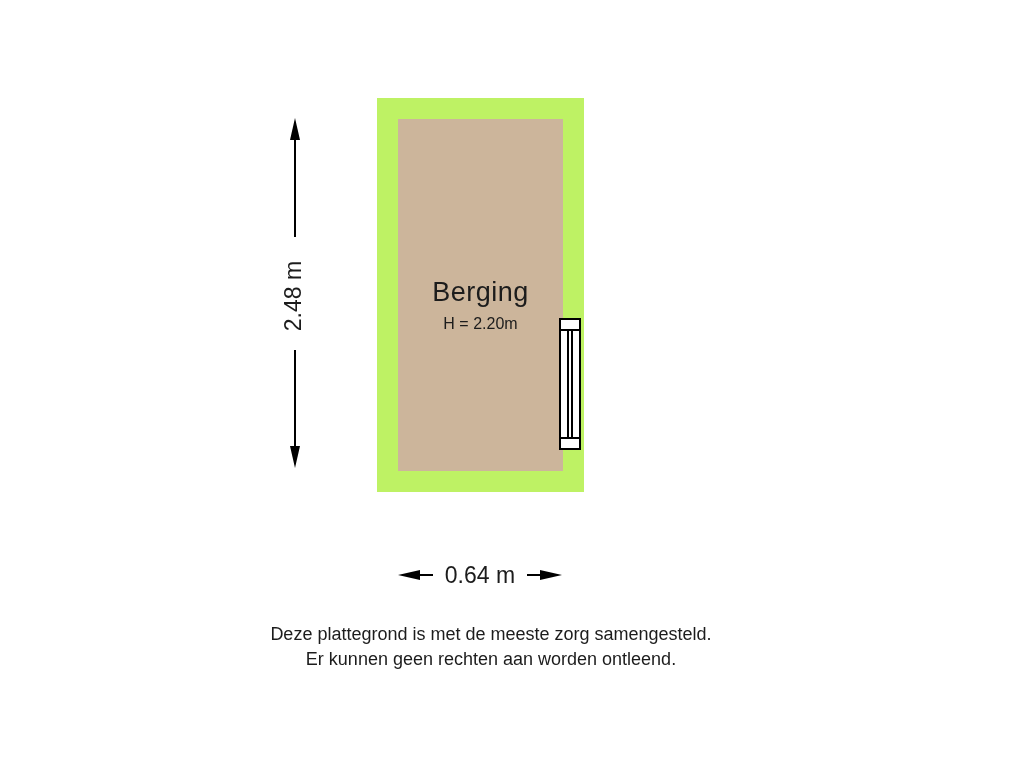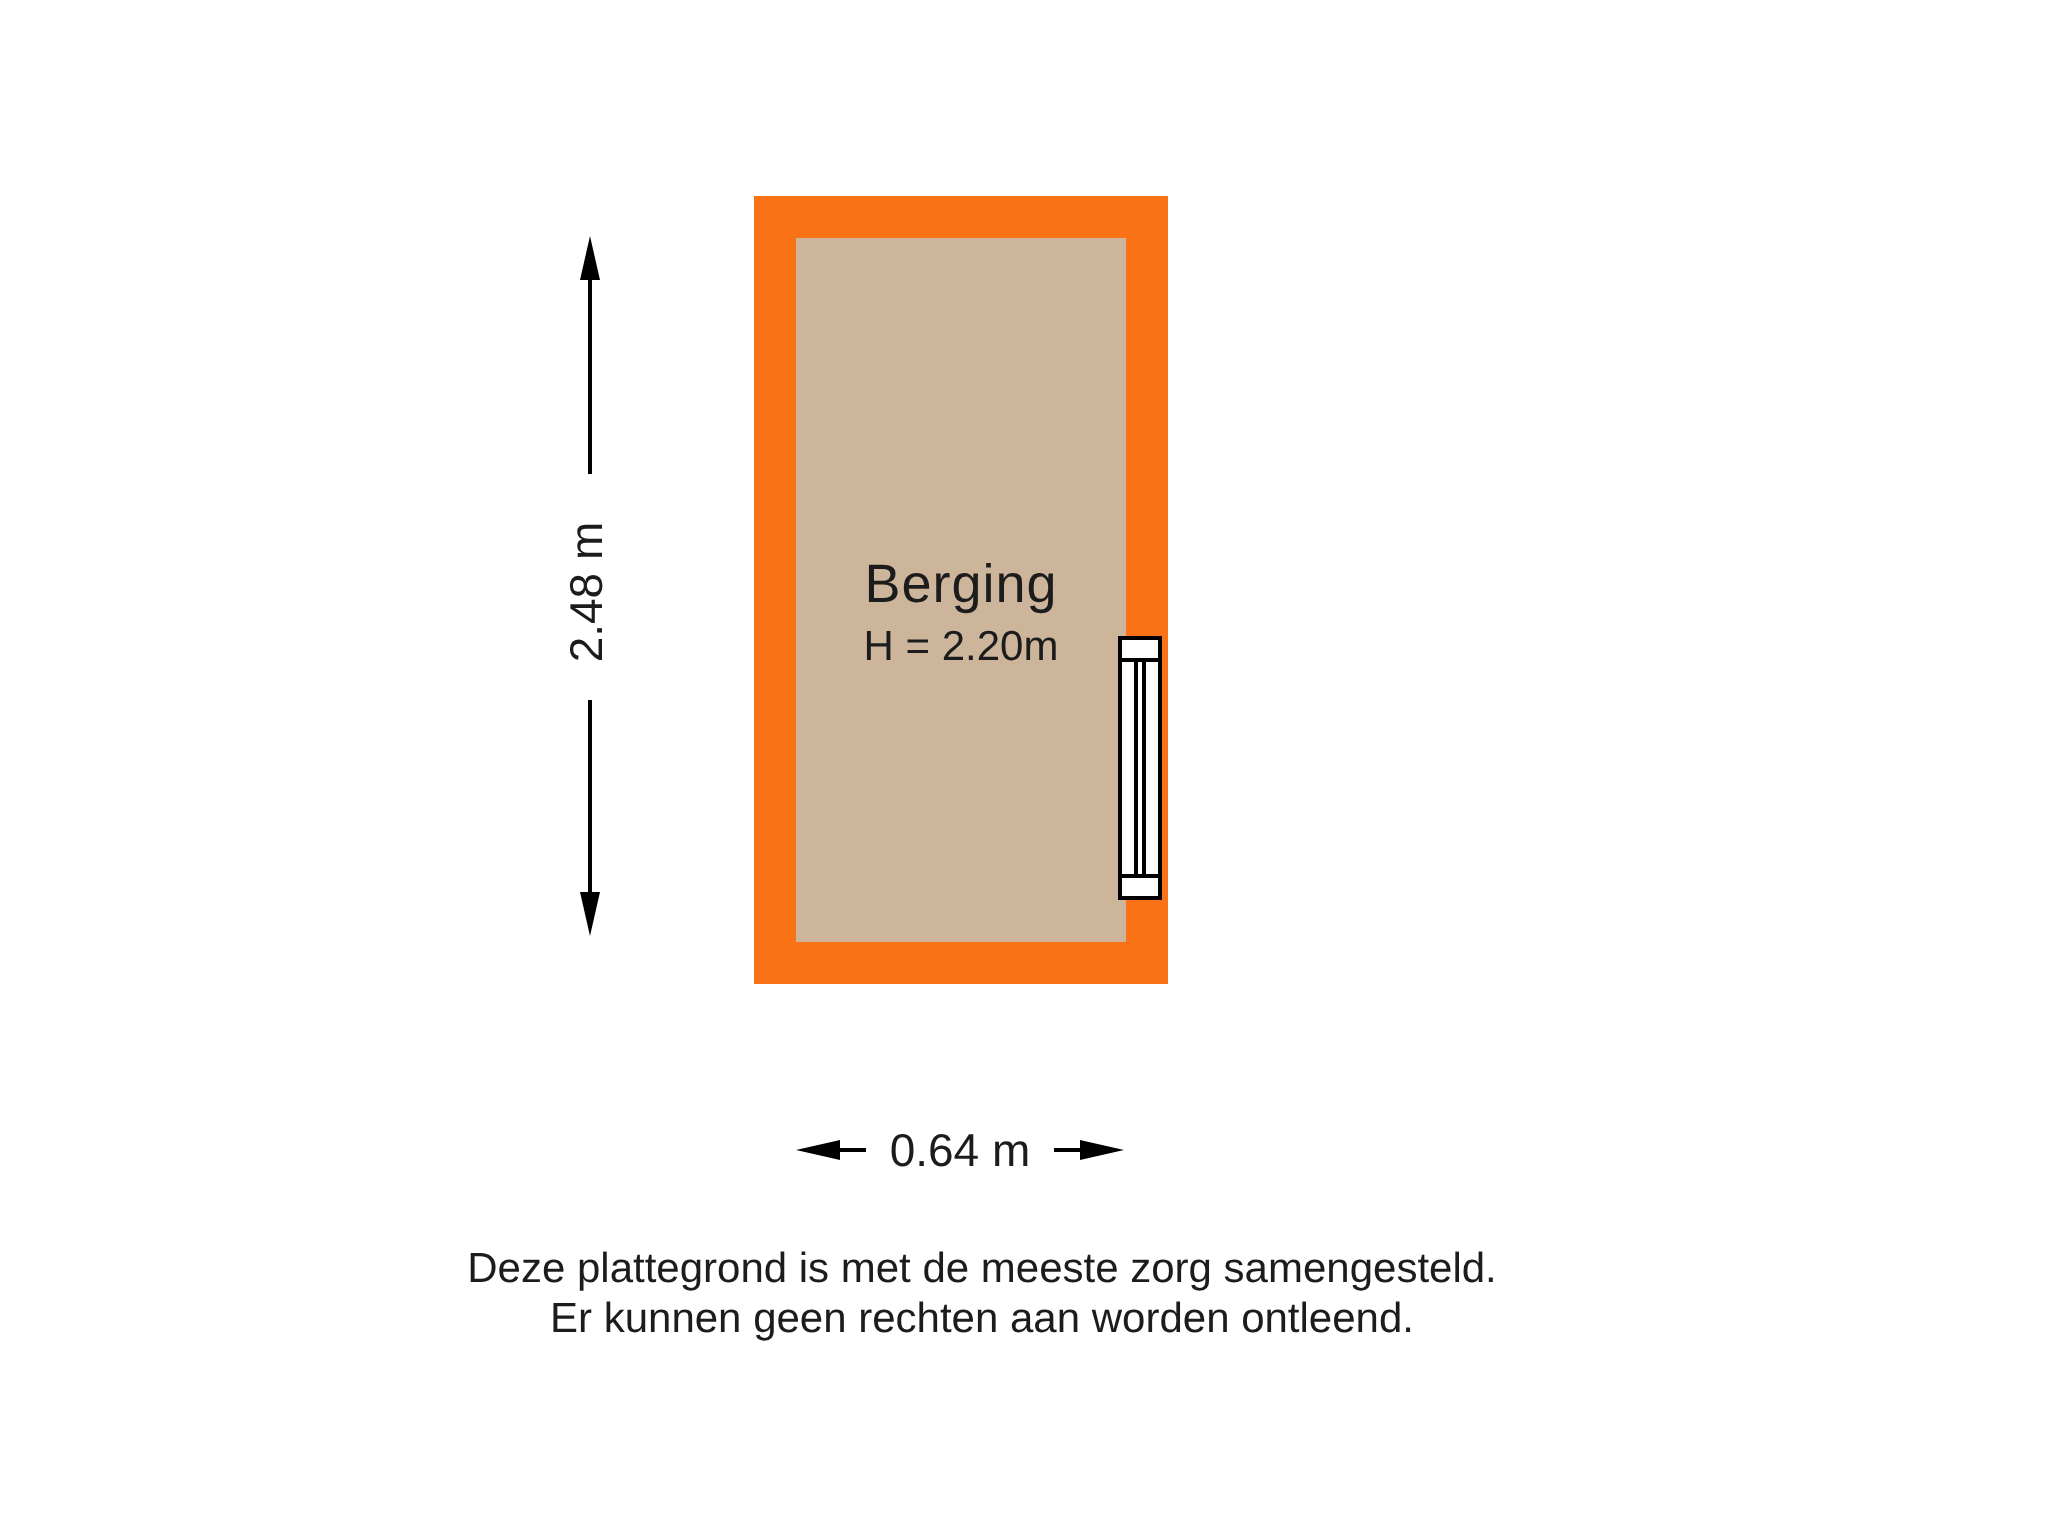--- a/index.html
+++ b/index.html
@@ -37,21 +37,21 @@
     text-align: center;
   }
   .room-name {
     font-size: 27px;
     line-height: 30px;
     letter-spacing: 0.5px;
     color: #1c1c1c;
   }
   .room-height {
     margin-top: 5px;
-    font-size: 21px;
+    font-size: 16px;
     line-height: 23px;
     color: #1c1c1c;
   }
 
   
   .window {
     position: absolute;
     left: 559px; top: 318px;
     width: 22px; height: 132px;
     background: #ffffff;
@@ -92,31 +92,31 @@
     white-space: nowrap;
     color: #1c1c1c;
   }
 
   
   .disclaimer {
     position: absolute;
     left: 91px; top: 622px;
     width: 800px;
     text-align: center;
-    font-size: 21px;
+    font-size: 18px;
     line-height: 25px;
     color: #1c1c1c;
   }
 </style>
 </head>
 <body>
 
 <div class="canvas" style="background-color: rgb(255, 255, 255);">
 
-  <div class="room" style="background-color: #f97316; padding-left: 21px;">
+  <div class="room" style="background-color: #bef264; padding-left: 21px;">
     <div class="floor" style="background-color: rgb(204, 181, 155);"></div>
     <div class="room-label-group">
       <div class="room-name">Berging</div>
       <div class="room-height">H = 2.20m</div>
     </div>
   </div>
 
   <div class="window">
     <div class="win-cap-top"></div>
     <div class="win-mid">

